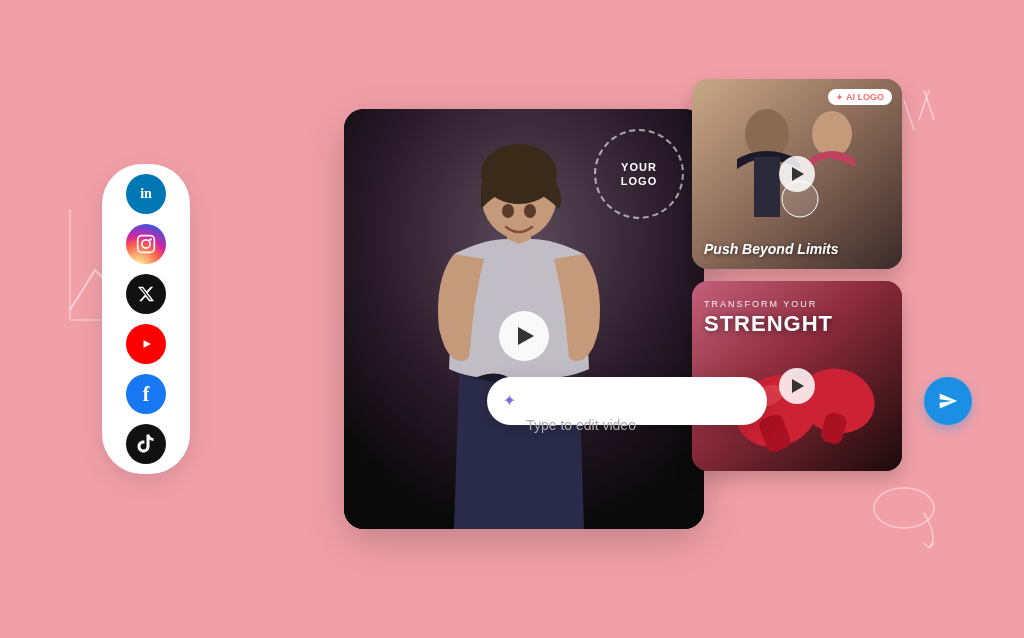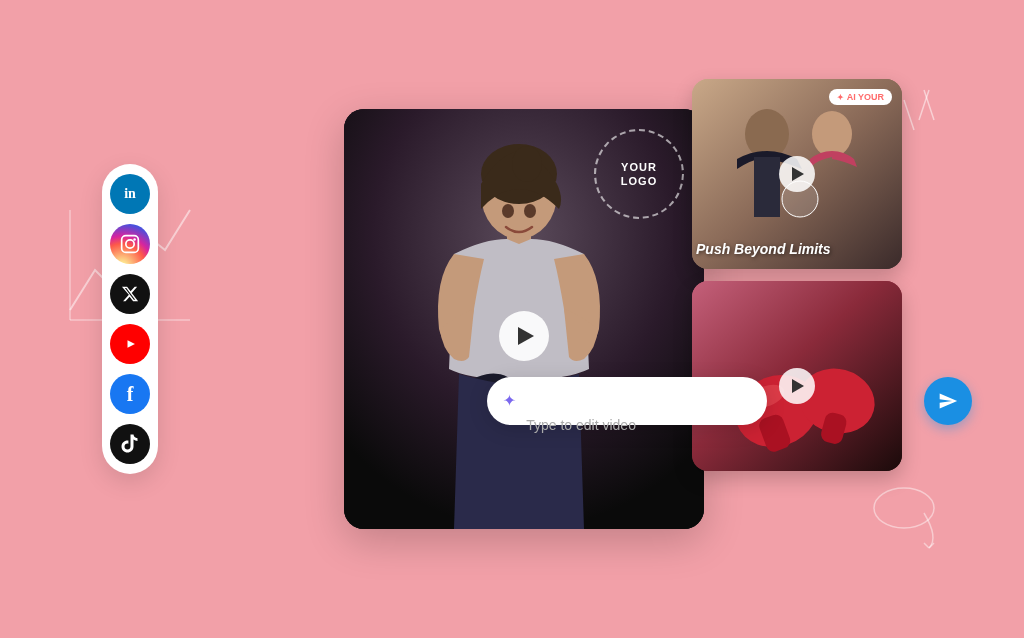--- a/index.html
+++ b/index.html
@@ -32,21 +32,21 @@
     }
 
     
     .social-panel {
       position: absolute;
       left: -30px;
       top: 50%;
       transform: translateY(-50%);
       background: white;
       border-radius: 40px;
-      padding: 10px 8px;
+      padding: 10px 24px;
       display: flex;
       flex-direction: column;
       gap: 10px;
       align-items: center;
       box-shadow: 0 8px 24px rgba(0,0,0,0.12);
       z-index: 10;
     }
 
     .social-icon {
       width: 40px;
@@ -188,21 +188,21 @@
     }
 
     .ai-post-badge .star {
       color: #ff6b6b;
       font-size: 8px;
     }
 
     .card-overlay-text {
       position: absolute;
       bottom: 15px;
-      left: 4px;
+      left: 12px;
       color: white;
       z-index: 6;
     }
 
     .card-overlay-text .script-text {
       font-style: italic;
       font-size: 14px;
       font-weight: 600;
       text-shadow: 1px 1px 4px rgba(0,0,0,0.6);
     }
@@ -441,21 +441,21 @@
 
           <ellipse cx="140" cy="55" rx="20" ry="23" fill="#C49A7A"></ellipse>
           <path d="M118 80 Q128 72 140 72 L140 78 Q128 80 118 88 Z" fill="#c04060"></path>
           <path d="M140 78 L140 72 Q152 72 162 80 L165 88 Q152 82 140 80 Z" fill="#c04060"></path>
 
           <circle cx="108" cy="120" r="18" fill="rgba(255,255,255,0.15)" stroke="white" stroke-width="1"></circle>
         </svg>
 
         <div class="ai-post-badge">
           <span class="star">✦</span>
-          <span>AI YOUR</span>
+          <span>AI LOGO</span>
         </div>
 
         <div class="play-btn-small"></div>
 
         <div class="card-overlay-text" style="bottom:12px;">
           <div class="script-text">Push Beyond Limits</div>
         </div>
       </div>
     </div>
 
@@ -475,20 +475,24 @@
           <rect x="65" y="140" width="25" height="35" rx="8" fill="#aa1122" transform="rotate(-20 65 140)"></rect>
 
           <ellipse cx="145" cy="120" rx="38" ry="32" fill="#cc2233" transform="rotate(15 145 120)"></ellipse>
           <rect x="135" y="130" width="22" height="30" rx="8" fill="#aa1122" transform="rotate(15 135 130)"></rect>
 
           <ellipse cx="75" cy="115" rx="18" ry="10" fill="rgba(255,120,120,0.3)" transform="rotate(-20 75 115)"></ellipse>
         </svg>
 
         <div class="play-btn-small" style="top:55%;transform:translate(-50%,-50%);"></div>
 
+        <div class="card-overlay-text" style="top:18px;bottom:auto;">
+          <div class="label-small">TRANSFORM YOUR</div>
+          <div class="big-text">STRENGHT</div>
+        </div>
       </div>
     </div>
 
   </div>
 
   <div class="edit-bar">
     <span class="sparkle-icon">✦</span>
     <span class="edit-bar-text">Type to edit video</span>
   </div>
 

